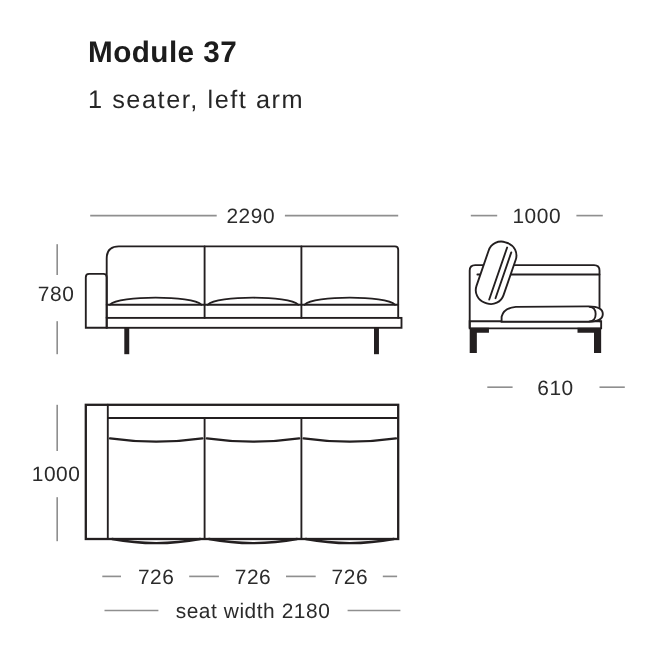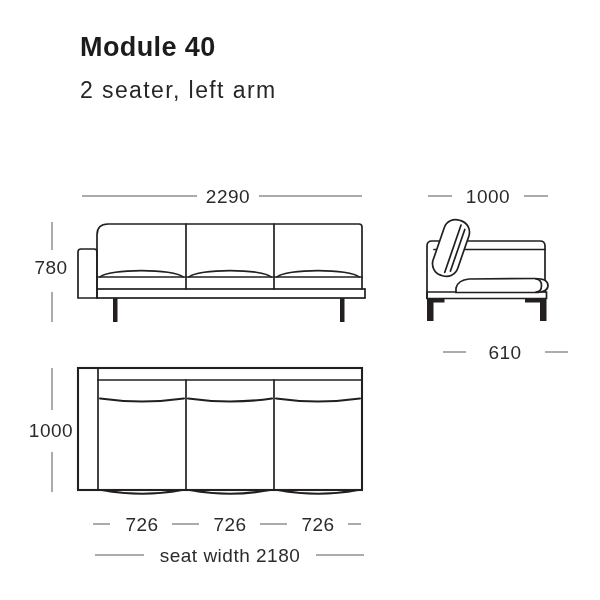--- a/index.html
+++ b/index.html
@@ -35,22 +35,22 @@
     fill:var(--text,#2b2b2b);font-size:19px;font-family:"Liberation Sans",sans-serif;
     letter-spacing:.5px;
   }
 </style>
 </head>
 <body>
 
 <div class="page">
 
   <div class="header">
-    <h1 class="title">Module 40</h1>
-    <h2 class="subtitle">2 seater, left arm</h2>
+    <h1 class="title">Module 37</h1>
+    <h2 class="subtitle">1 seater, left arm</h2>
   </div>
 
   <svg width="600" height="600" viewBox="0 0 600 600">
 
     <g>
 
       <g>
         <line class="dim" x1="82" y1="196" x2="197" y2="196"></line>
         <text class="dimtext" x="228" y="203" text-anchor="middle">2290</text>
         <line class="dim" x1="259" y1="196" x2="362" y2="196"></line>

